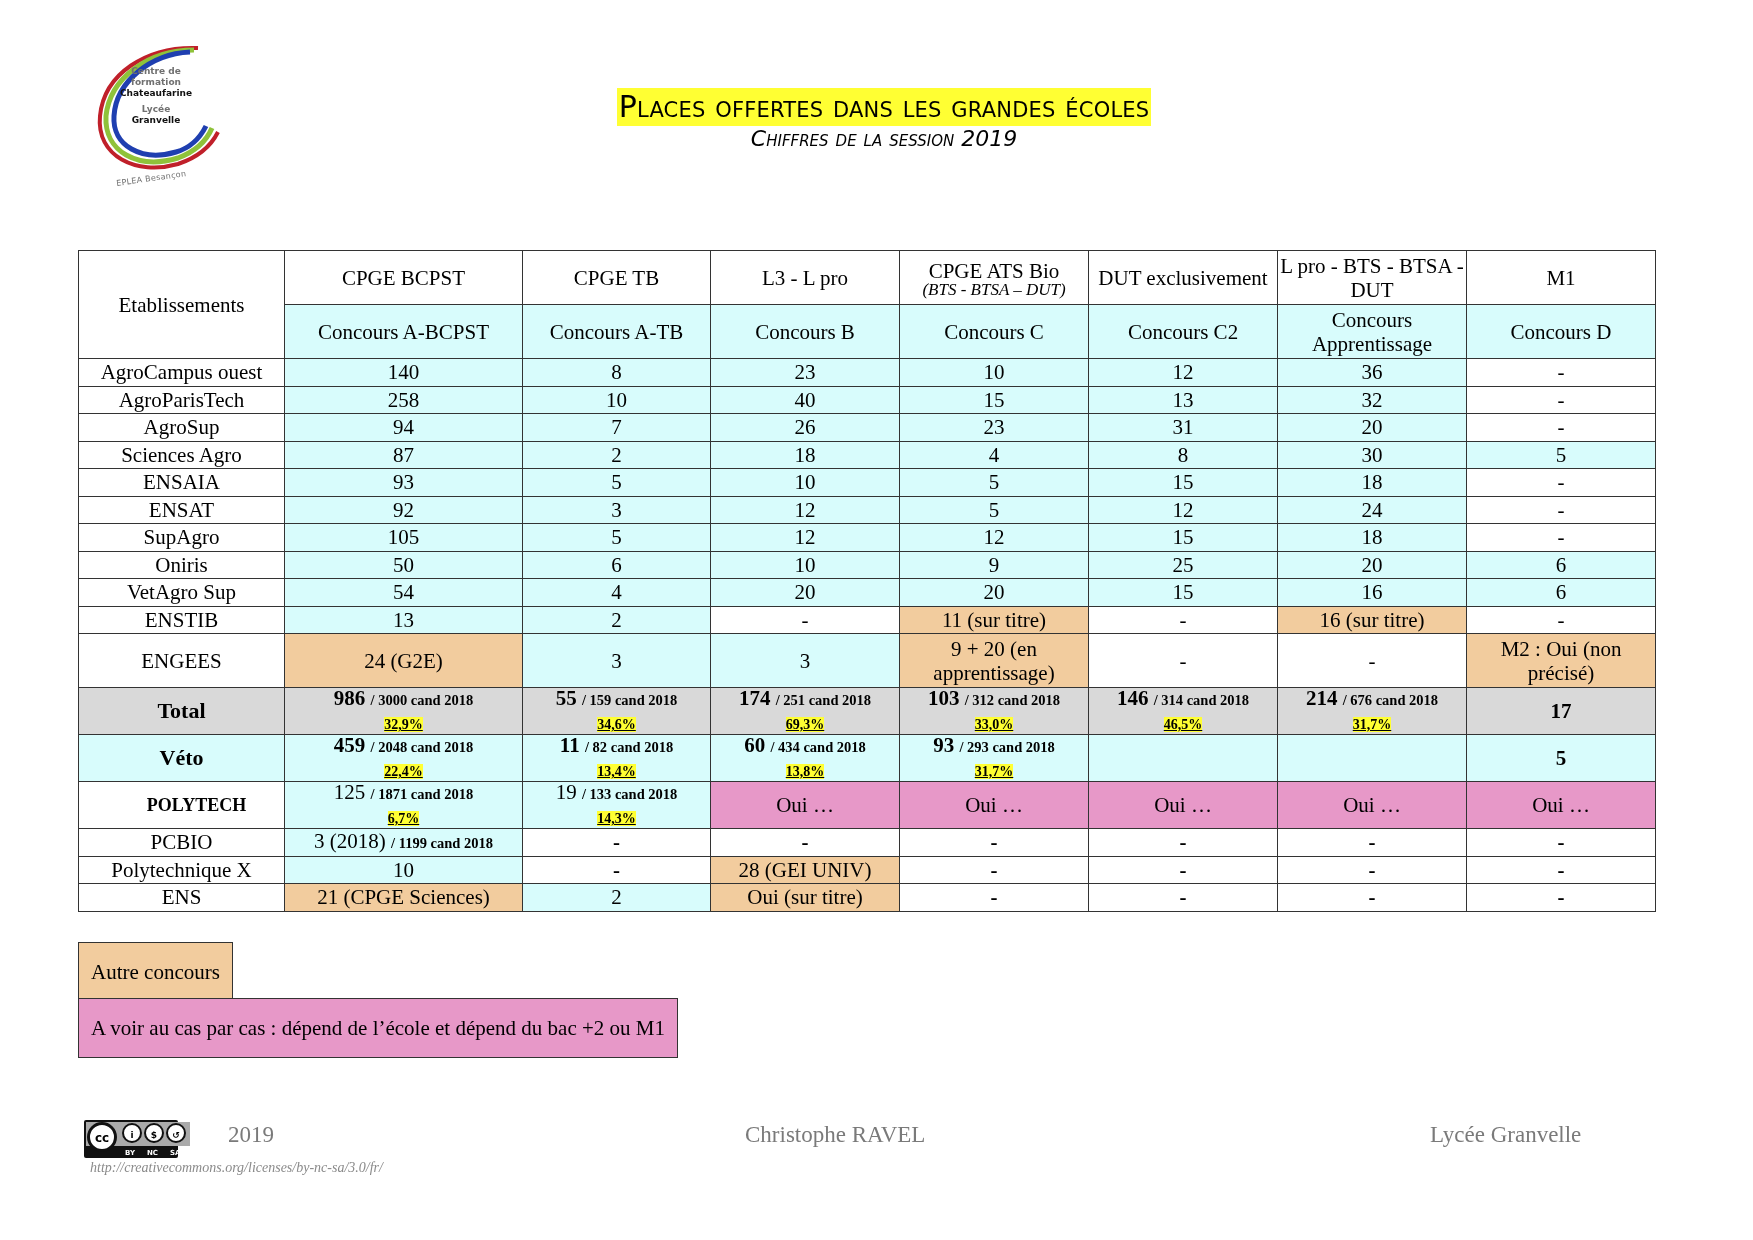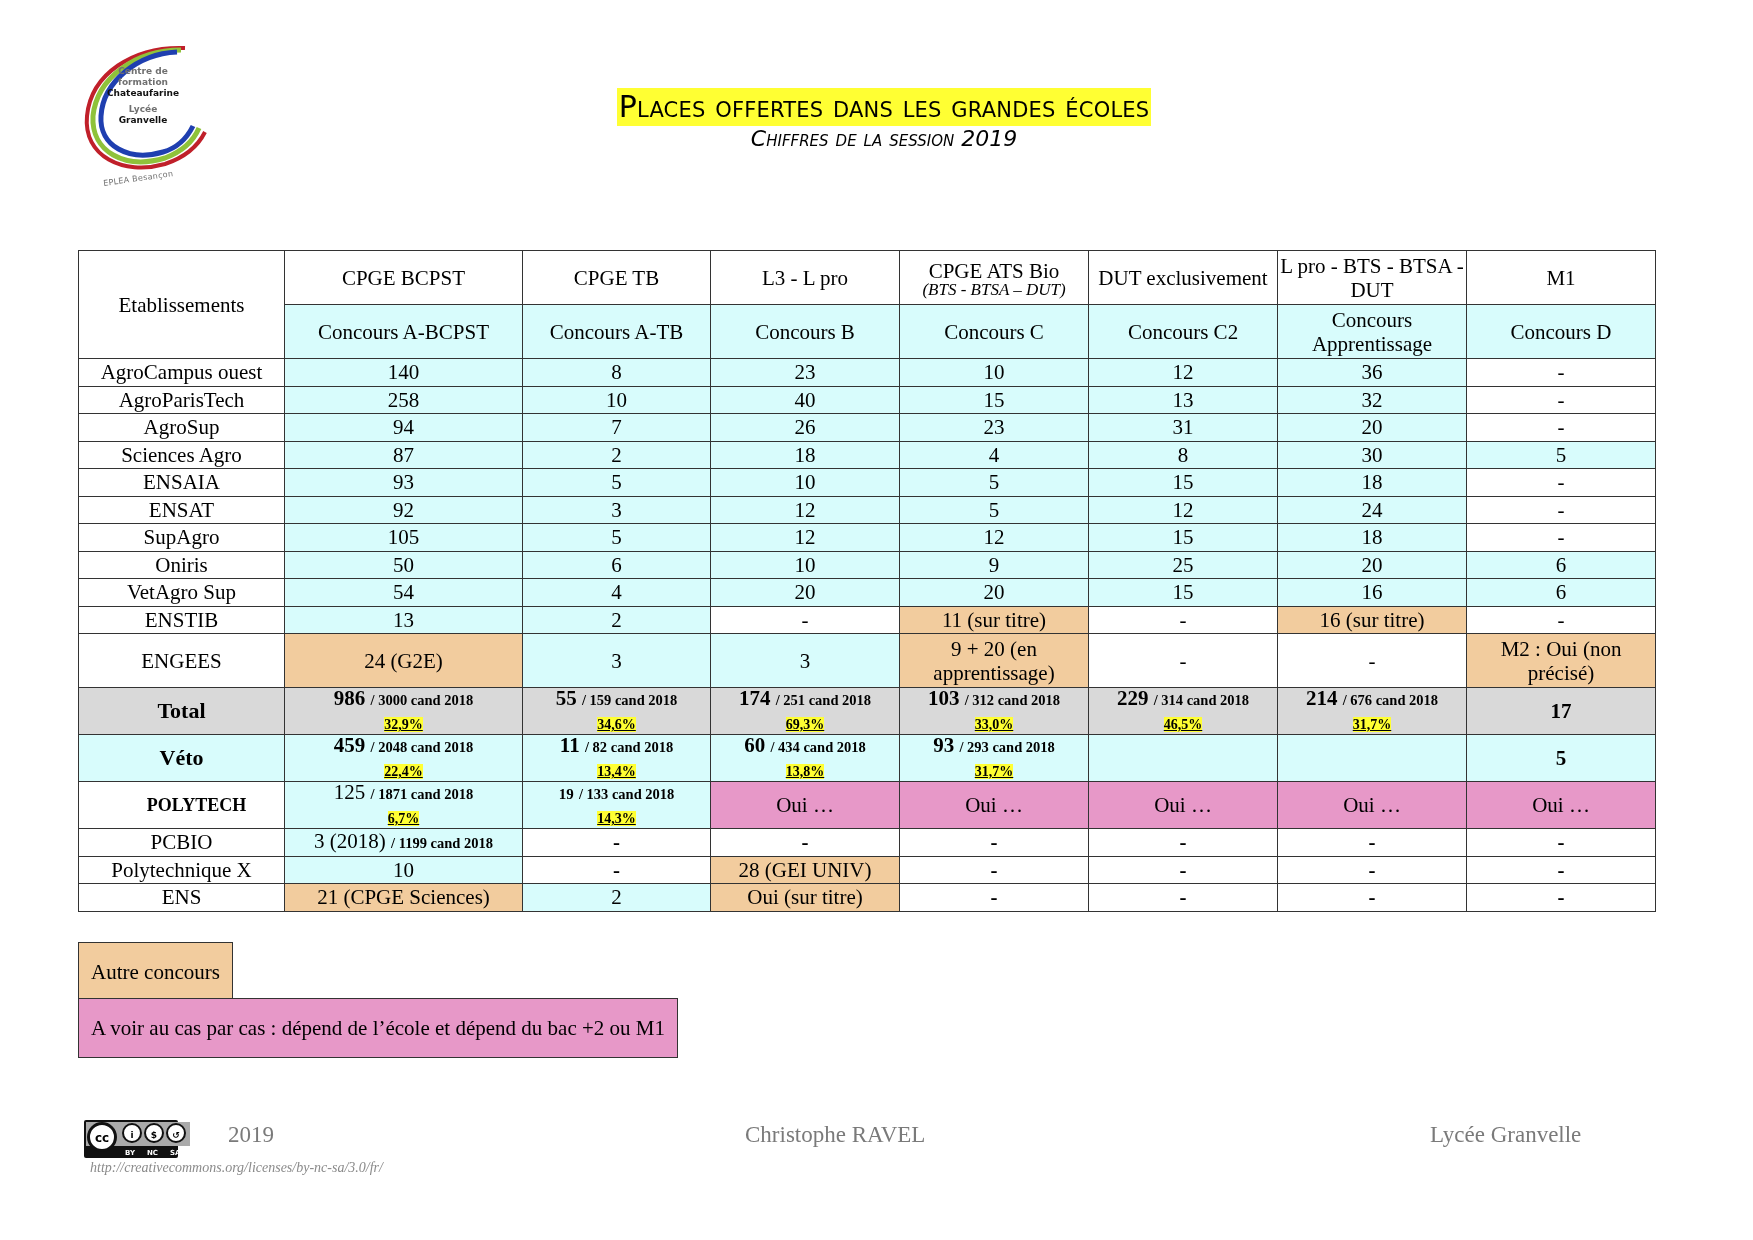--- a/index.html
+++ b/index.html
@@ -1,17 +1,17 @@
 <!DOCTYPE html>
 <html><head>
 <meta charset="utf-8">
 <style>
   html, body { margin:0; padding:0; background:#ffffff; }
   body { width:1753px; height:1240px; position:relative; overflow:hidden; font-family:"Liberation Serif", serif; color:#000; }
-  .logo { position:absolute; left:73px; top:44px; width:140px; height:150px; }
+  .logo { position:absolute; left:86px; top:44px; width:140px; height:150px; }
   .logo svg { position:absolute; left:0; top:0; }
   .logo-text { position:absolute; left:0; width:140px; text-align:center; font-family:"DejaVu Sans", sans-serif; font-weight:bold; font-size:9px; line-height:11px; }
   .logo-text .grey { color:#707070; }
   .logo-text .dark { color:#111; }
   .logo-eplea { position:absolute; left:30px; top:130px; font-family:"DejaVu Sans", sans-serif; font-size:8px; color:#707070; transform:rotate(-8deg); letter-spacing:0.3px; }
   .title-wrap { position:absolute; left:0; top:88px; width:1768px; text-align:center; }
   .title { display:inline-block; background:#ffff33; font-family:"DejaVu Sans", sans-serif; font-size:30px; line-height:38px; padding:0 2px; font-variant:small-caps; letter-spacing:0.2px; }
   .subtitle { position:absolute; left:0; top:126px; width:1768px; text-align:center; font-family:"DejaVu Sans", sans-serif; font-style:italic; font-size:22px; font-variant:small-caps; }
   table.grid { position:absolute; left:78px; top:250px; border-collapse:collapse; table-layout:fixed; width:1577px; }
   table.grid td { border:1.3px solid #333; text-align:center; vertical-align:middle; padding:0 2px; font-size:21px; line-height:24px; overflow:hidden; }
@@ -211,21 +211,21 @@
         </td>
         <td class="c-g">
           <div style="line-height: 20px;"><span class="big">174</span> <span class="small">/ 251 cand 2018</span></div>
           <div><span class="pct">69,3%</span></div>
         </td>
         <td class="c-g">
           <div style="line-height: 20px;"><span class="big">103</span> <span class="small">/ 312 cand 2018</span></div>
           <div><span class="pct">33,0%</span></div>
         </td>
         <td class="c-g">
-          <div style="line-height: 20px;"><span class="big">229</span> <span class="small">/ 314 cand 2018</span></div>
+          <div style="line-height: 20px;"><span class="big">146</span> <span class="small">/ 314 cand 2018</span></div>
           <div><span class="pct">46,5%</span></div>
         </td>
         <td class="c-g">
           <div style="line-height: 20px;"><span class="big">214</span> <span class="small">/ 676 cand 2018</span></div>
           <div><span class="pct">31,7%</span></div>
         </td>
         <td class="c-g">
           <div style="line-height: 20px;"><span class="big">17</span></div>
         </td>
       </tr>
@@ -257,21 +257,21 @@
           <div style="line-height: 20px;"><span class="big">5</span></div>
         </td>
       </tr>
       <tr style="height: 47px;">
         <td class="c-w bold" style="font-size: 18px; padding-left: 32px;">POLYTECH</td>
         <td class="c-b">
           <div style="line-height: 20px;"><span style="font-size: 21px;">125</span> <span class="small">/ 1871 cand 2018</span></div>
           <div><span class="pct">6,7%</span></div>
         </td>
         <td class="c-b">
-          <div style="line-height: 20px;"><span style="font-size: 15px; font-weight: bold;">19</span> <span class="small">/ 133 cand 2018</span></div>
+          <div style="line-height: 20px;"><span style="font-size: 21px;">19</span> <span class="small">/ 133 cand 2018</span></div>
           <div><span class="pct">14,3%</span></div>
         </td>
         <td class="c-p">Oui …</td>
         <td class="c-p">Oui …</td>
         <td class="c-p">Oui …</td>
         <td class="c-p">Oui …</td>
         <td class="c-p">Oui …</td>
       </tr>
       <tr style="height: 27.5px;">
         <td class="c-w">PCBIO</td>

